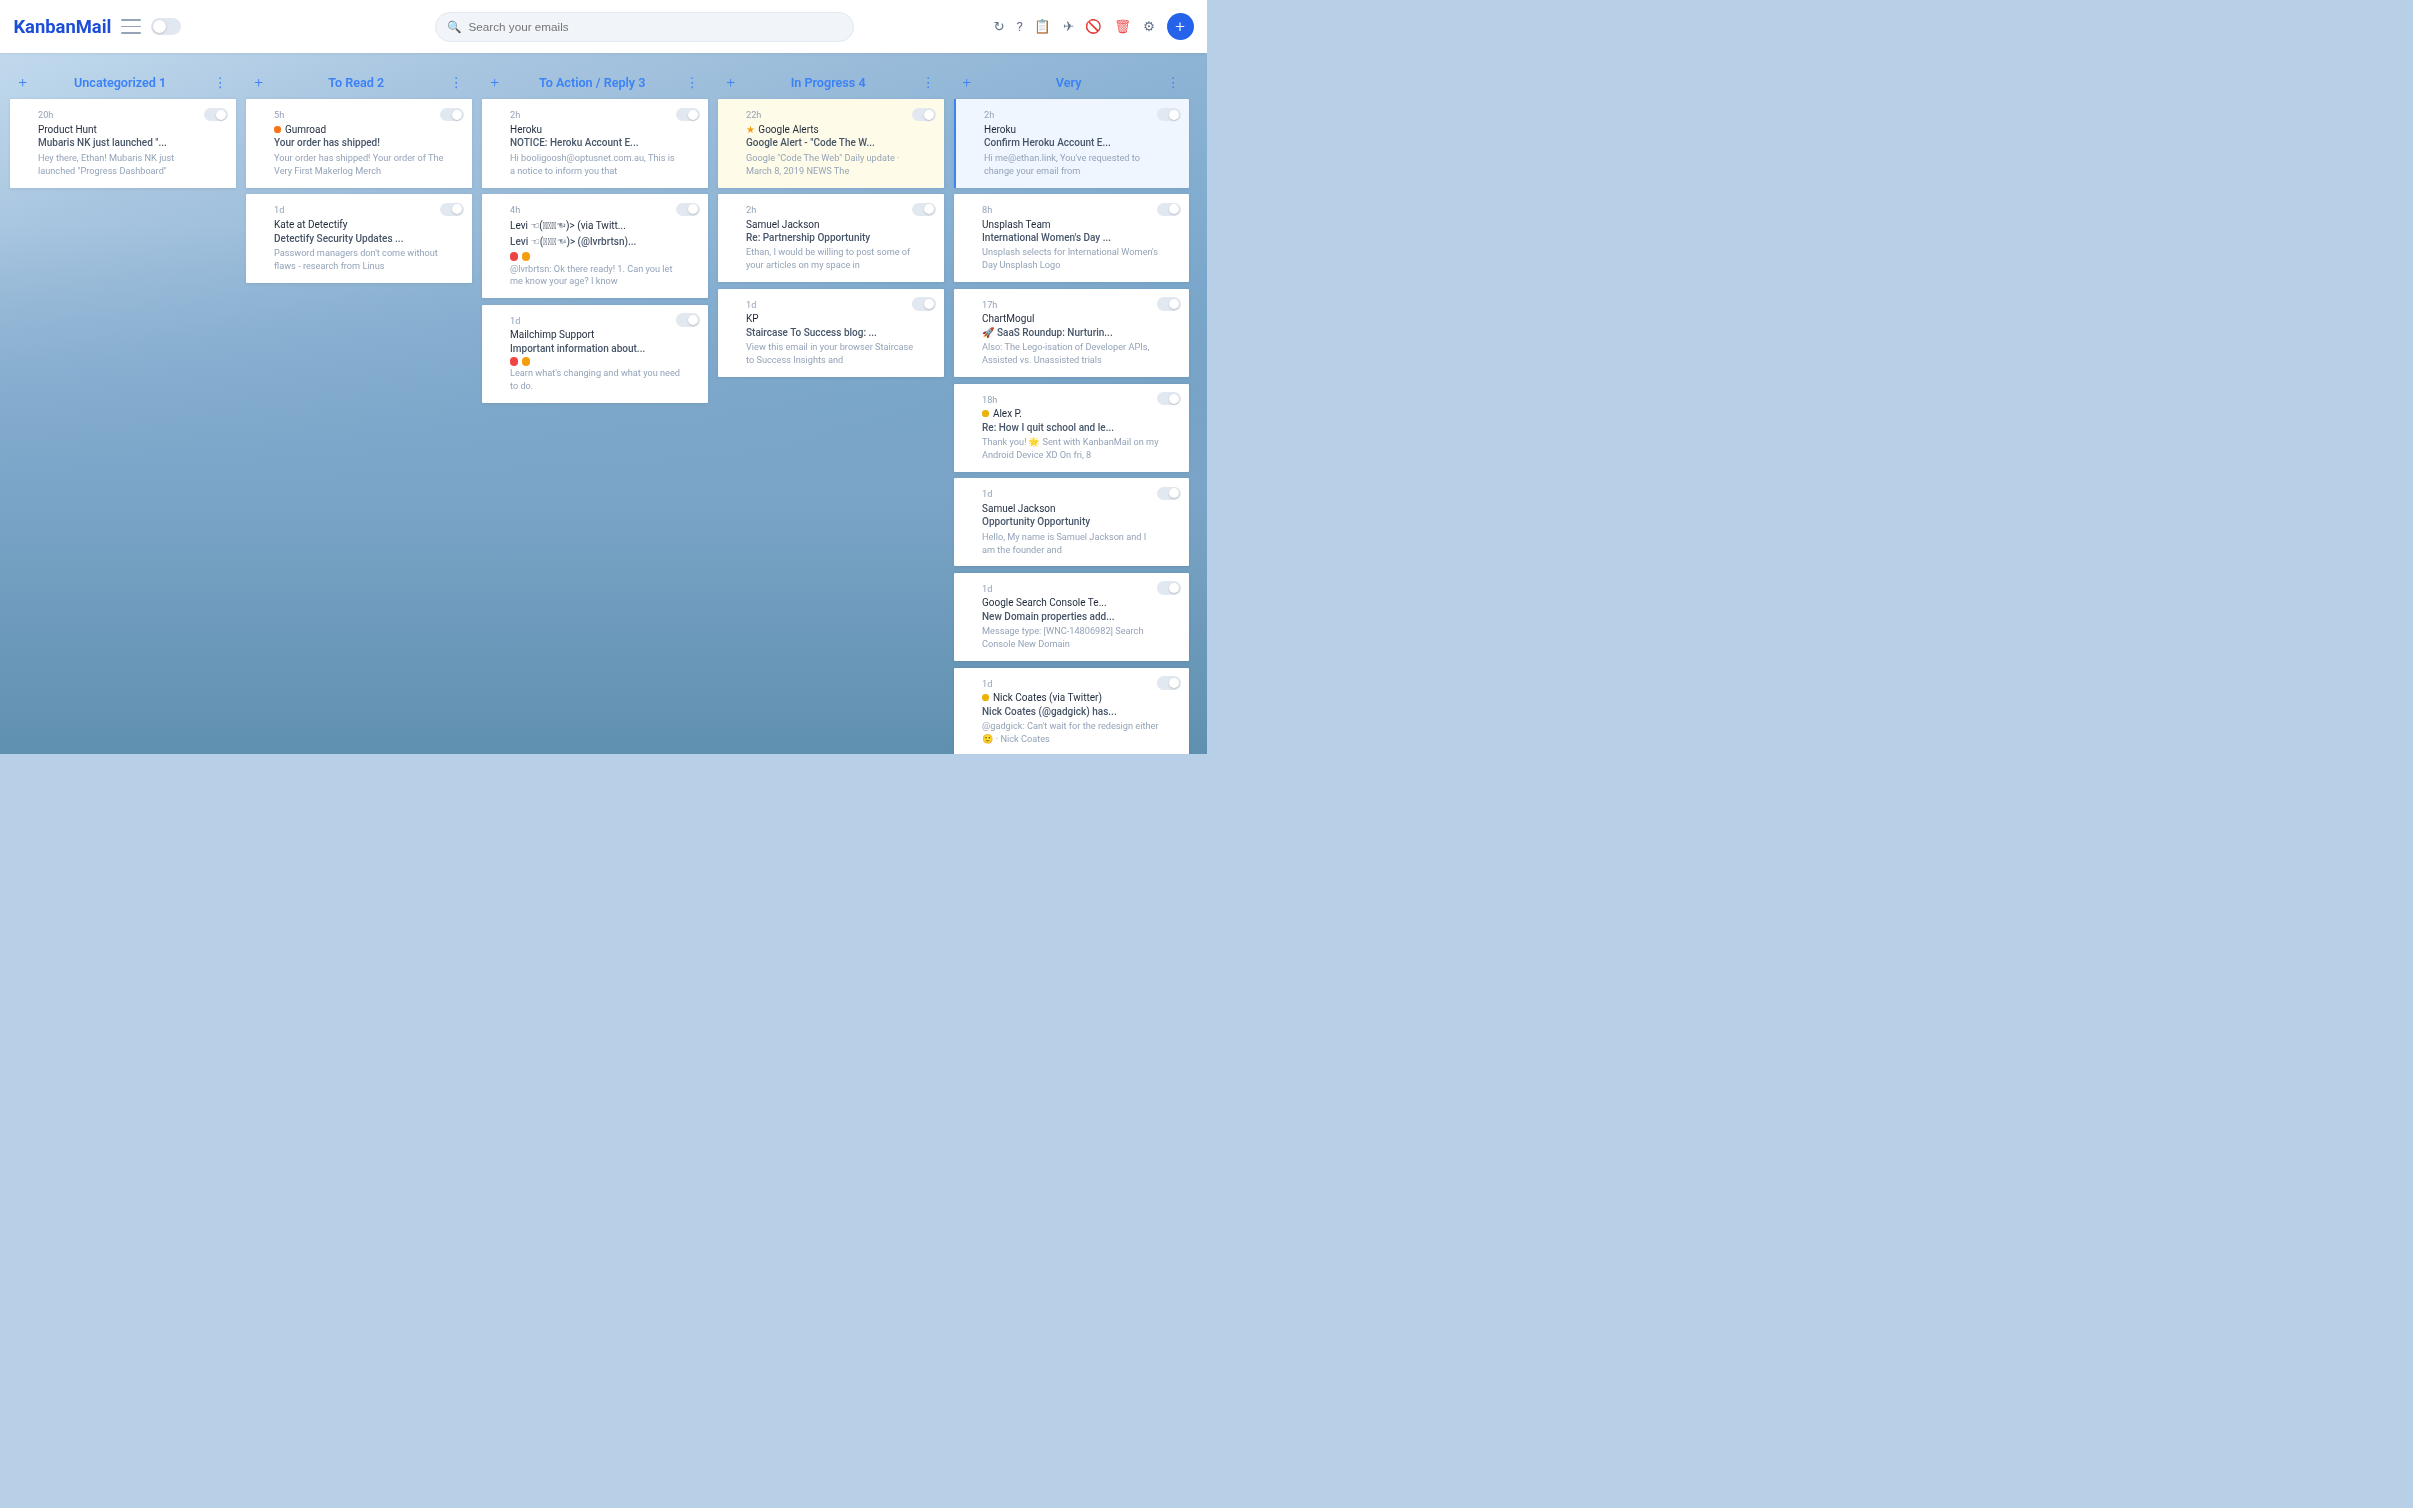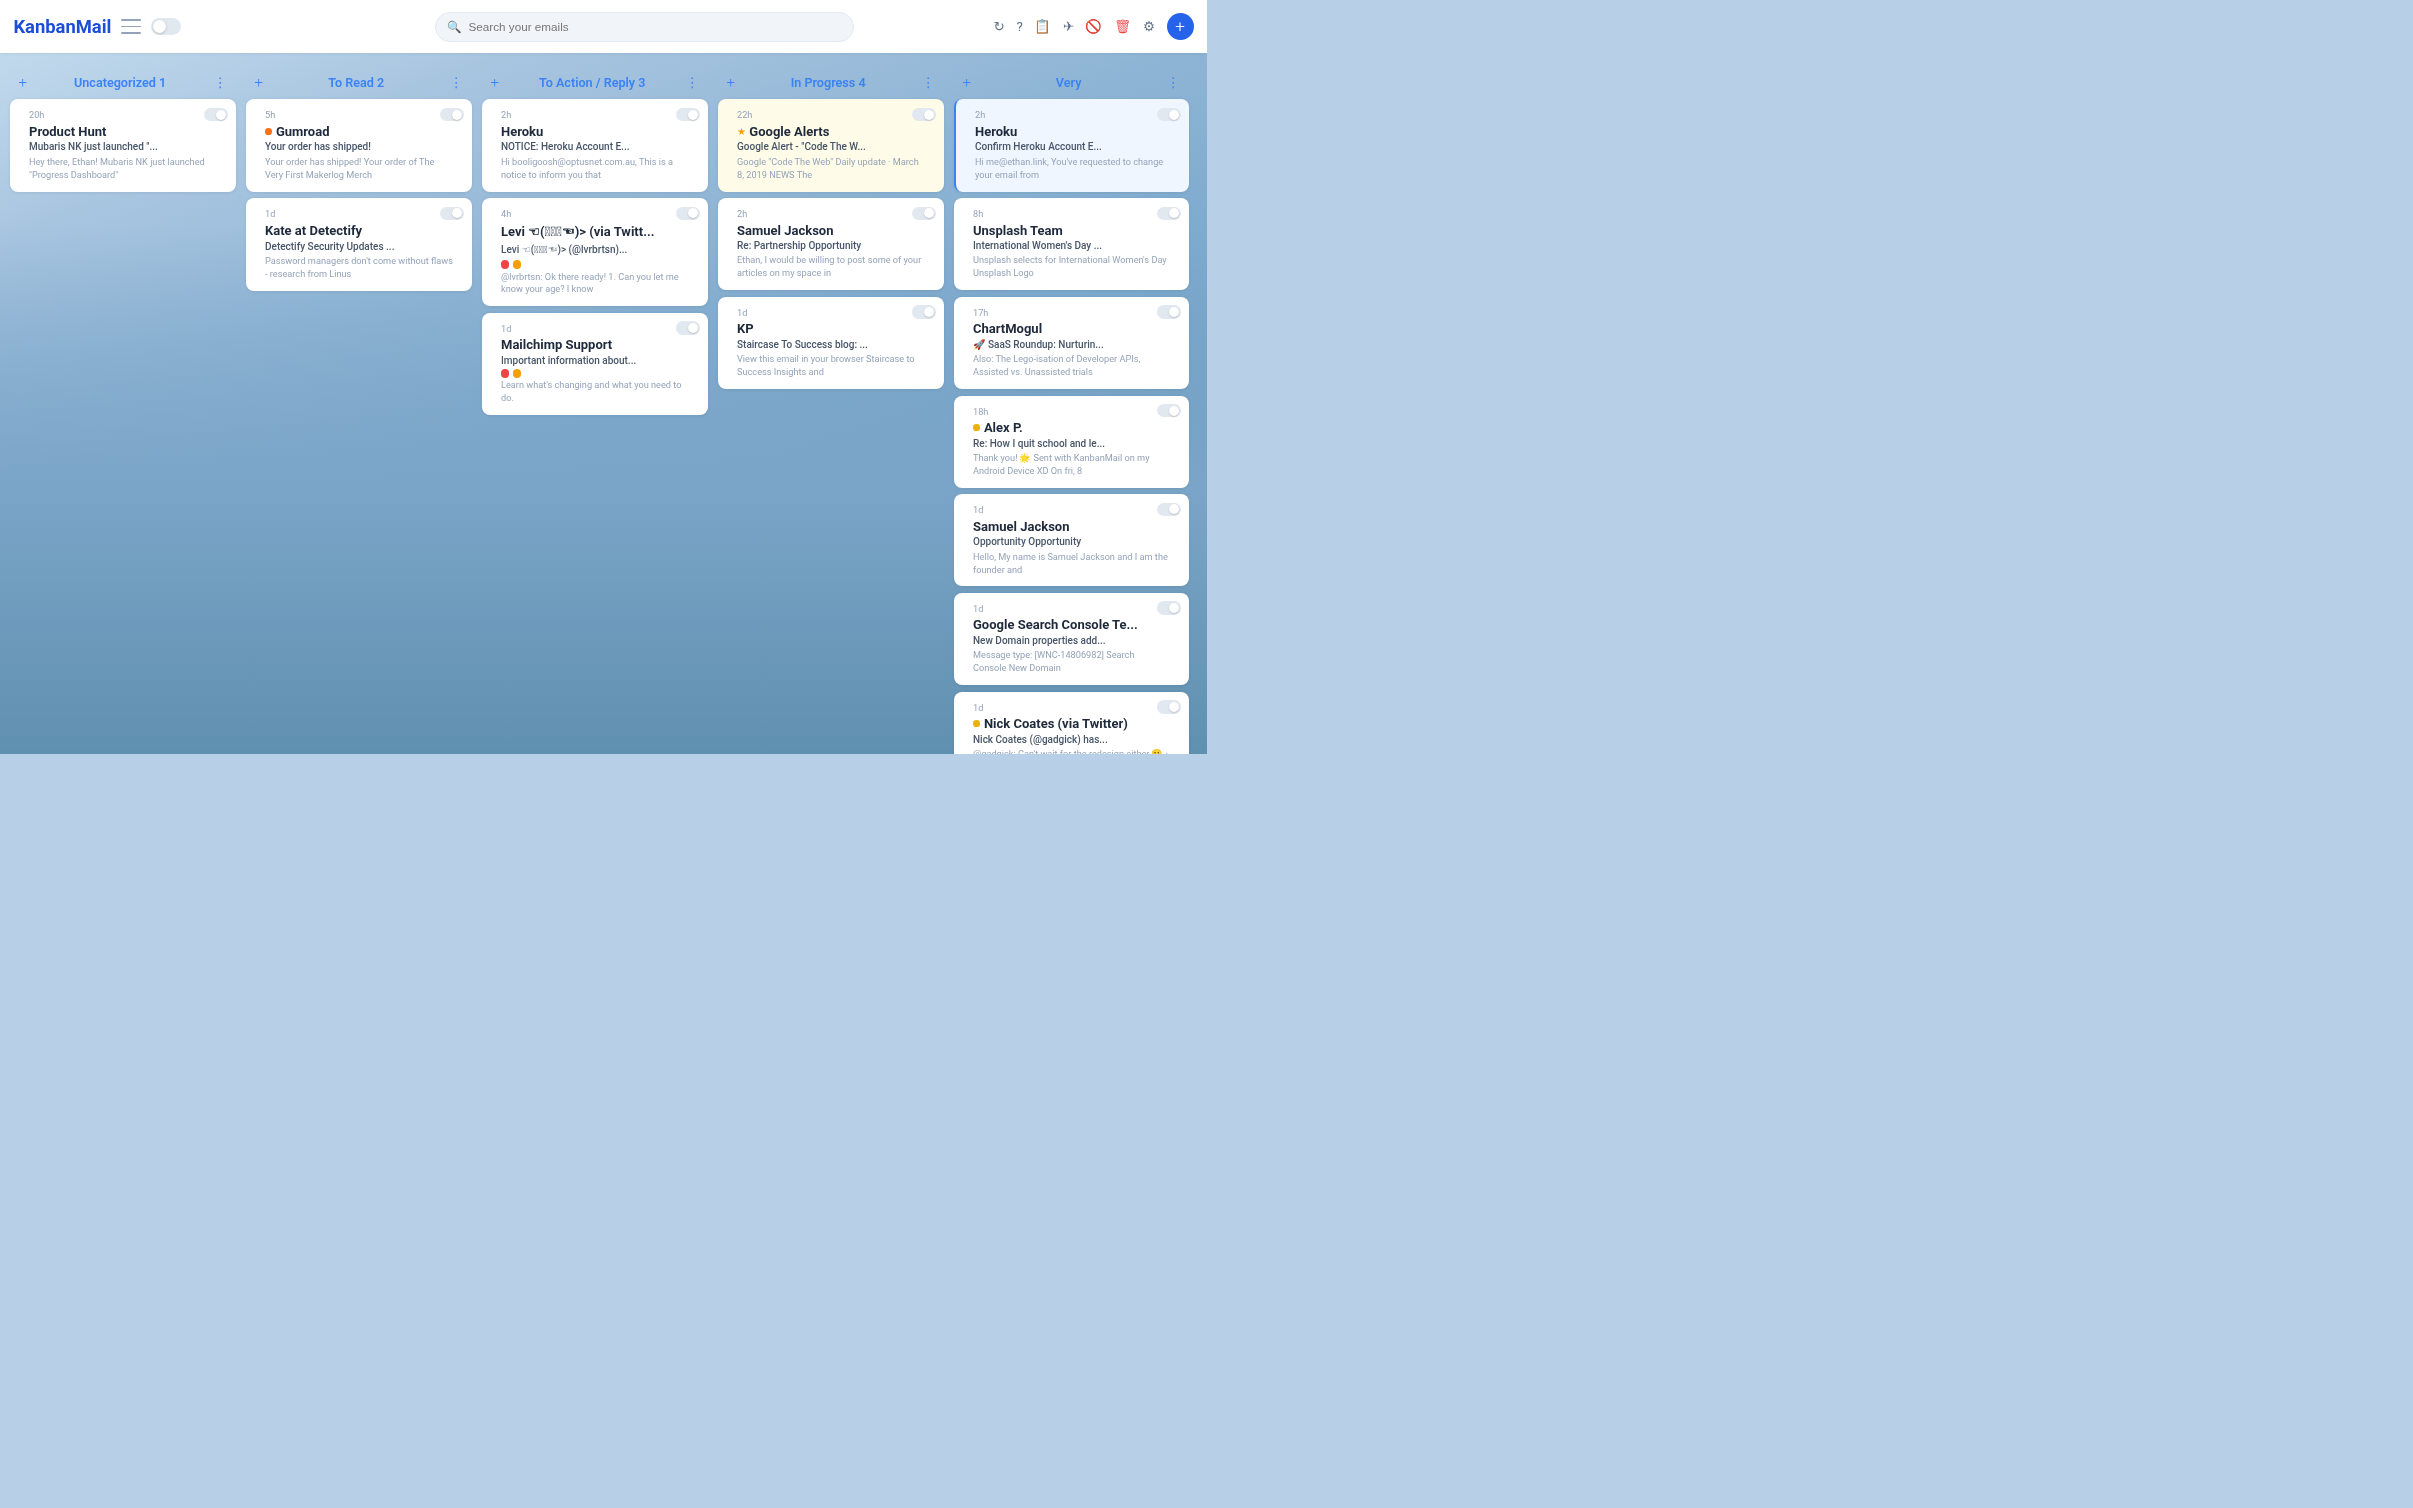--- a/index.html
+++ b/index.html
@@ -180,35 +180,35 @@
     }
 
     
     .cards {
       display: flex;
       flex-direction: column;
       gap: 6.7px;
     }
     .card {
       background: white;
-      border-radius: 8px;
-      padding: 10px 19px;
+      border-radius: 1px;
+      padding: 10px 28px;
       box-shadow: 0 0.8px 3.4px rgba(0,0,0,0.08);
       cursor: pointer;
       position: relative;
     }
     .card-header-row {
       display: flex;
       justify-content: space-between;
       align-items: flex-start;
       margin-bottom: 3.4px;
     }
     .card-from {
-      font-size: 13px;
-      font-weight: 700;
+      font-size: 10px;
+      font-weight: 400;
       color: #1e293b;
     }
     .card-time {
       font-size: 9.2px;
       color: #94a3b8;
       white-space: nowrap;
     }
     .card-subject {
       font-size: 10px;
       color: #475569;

